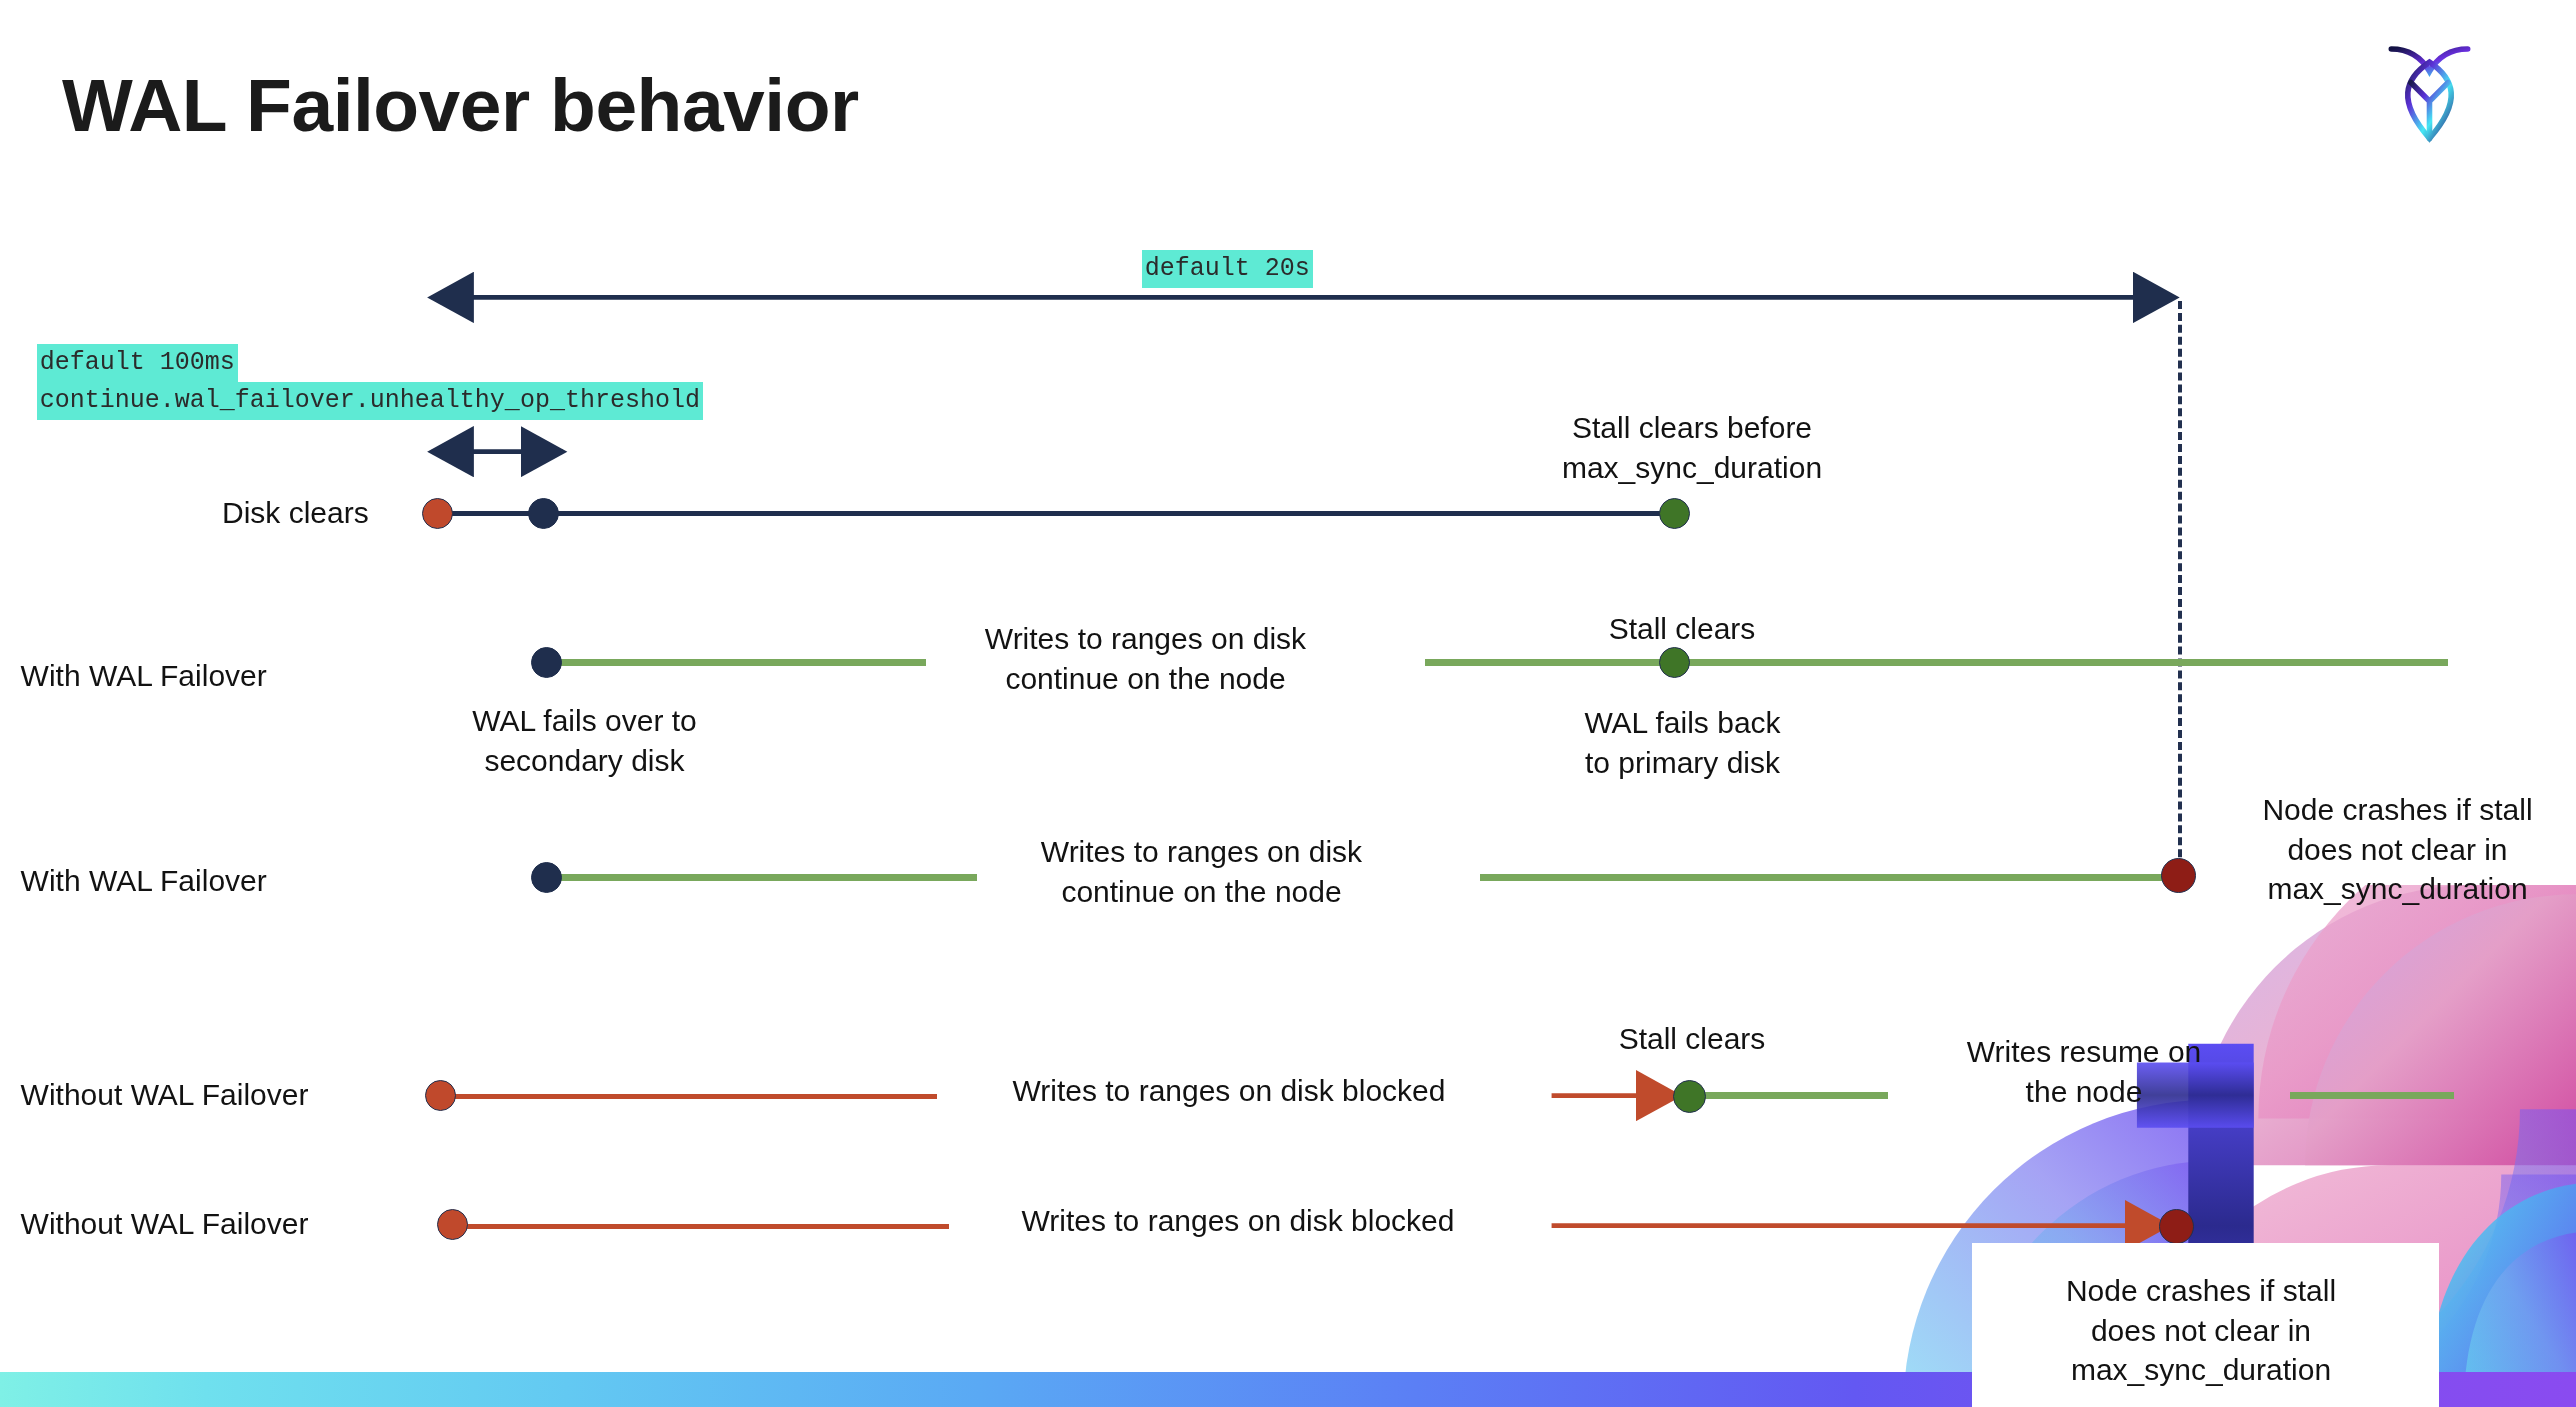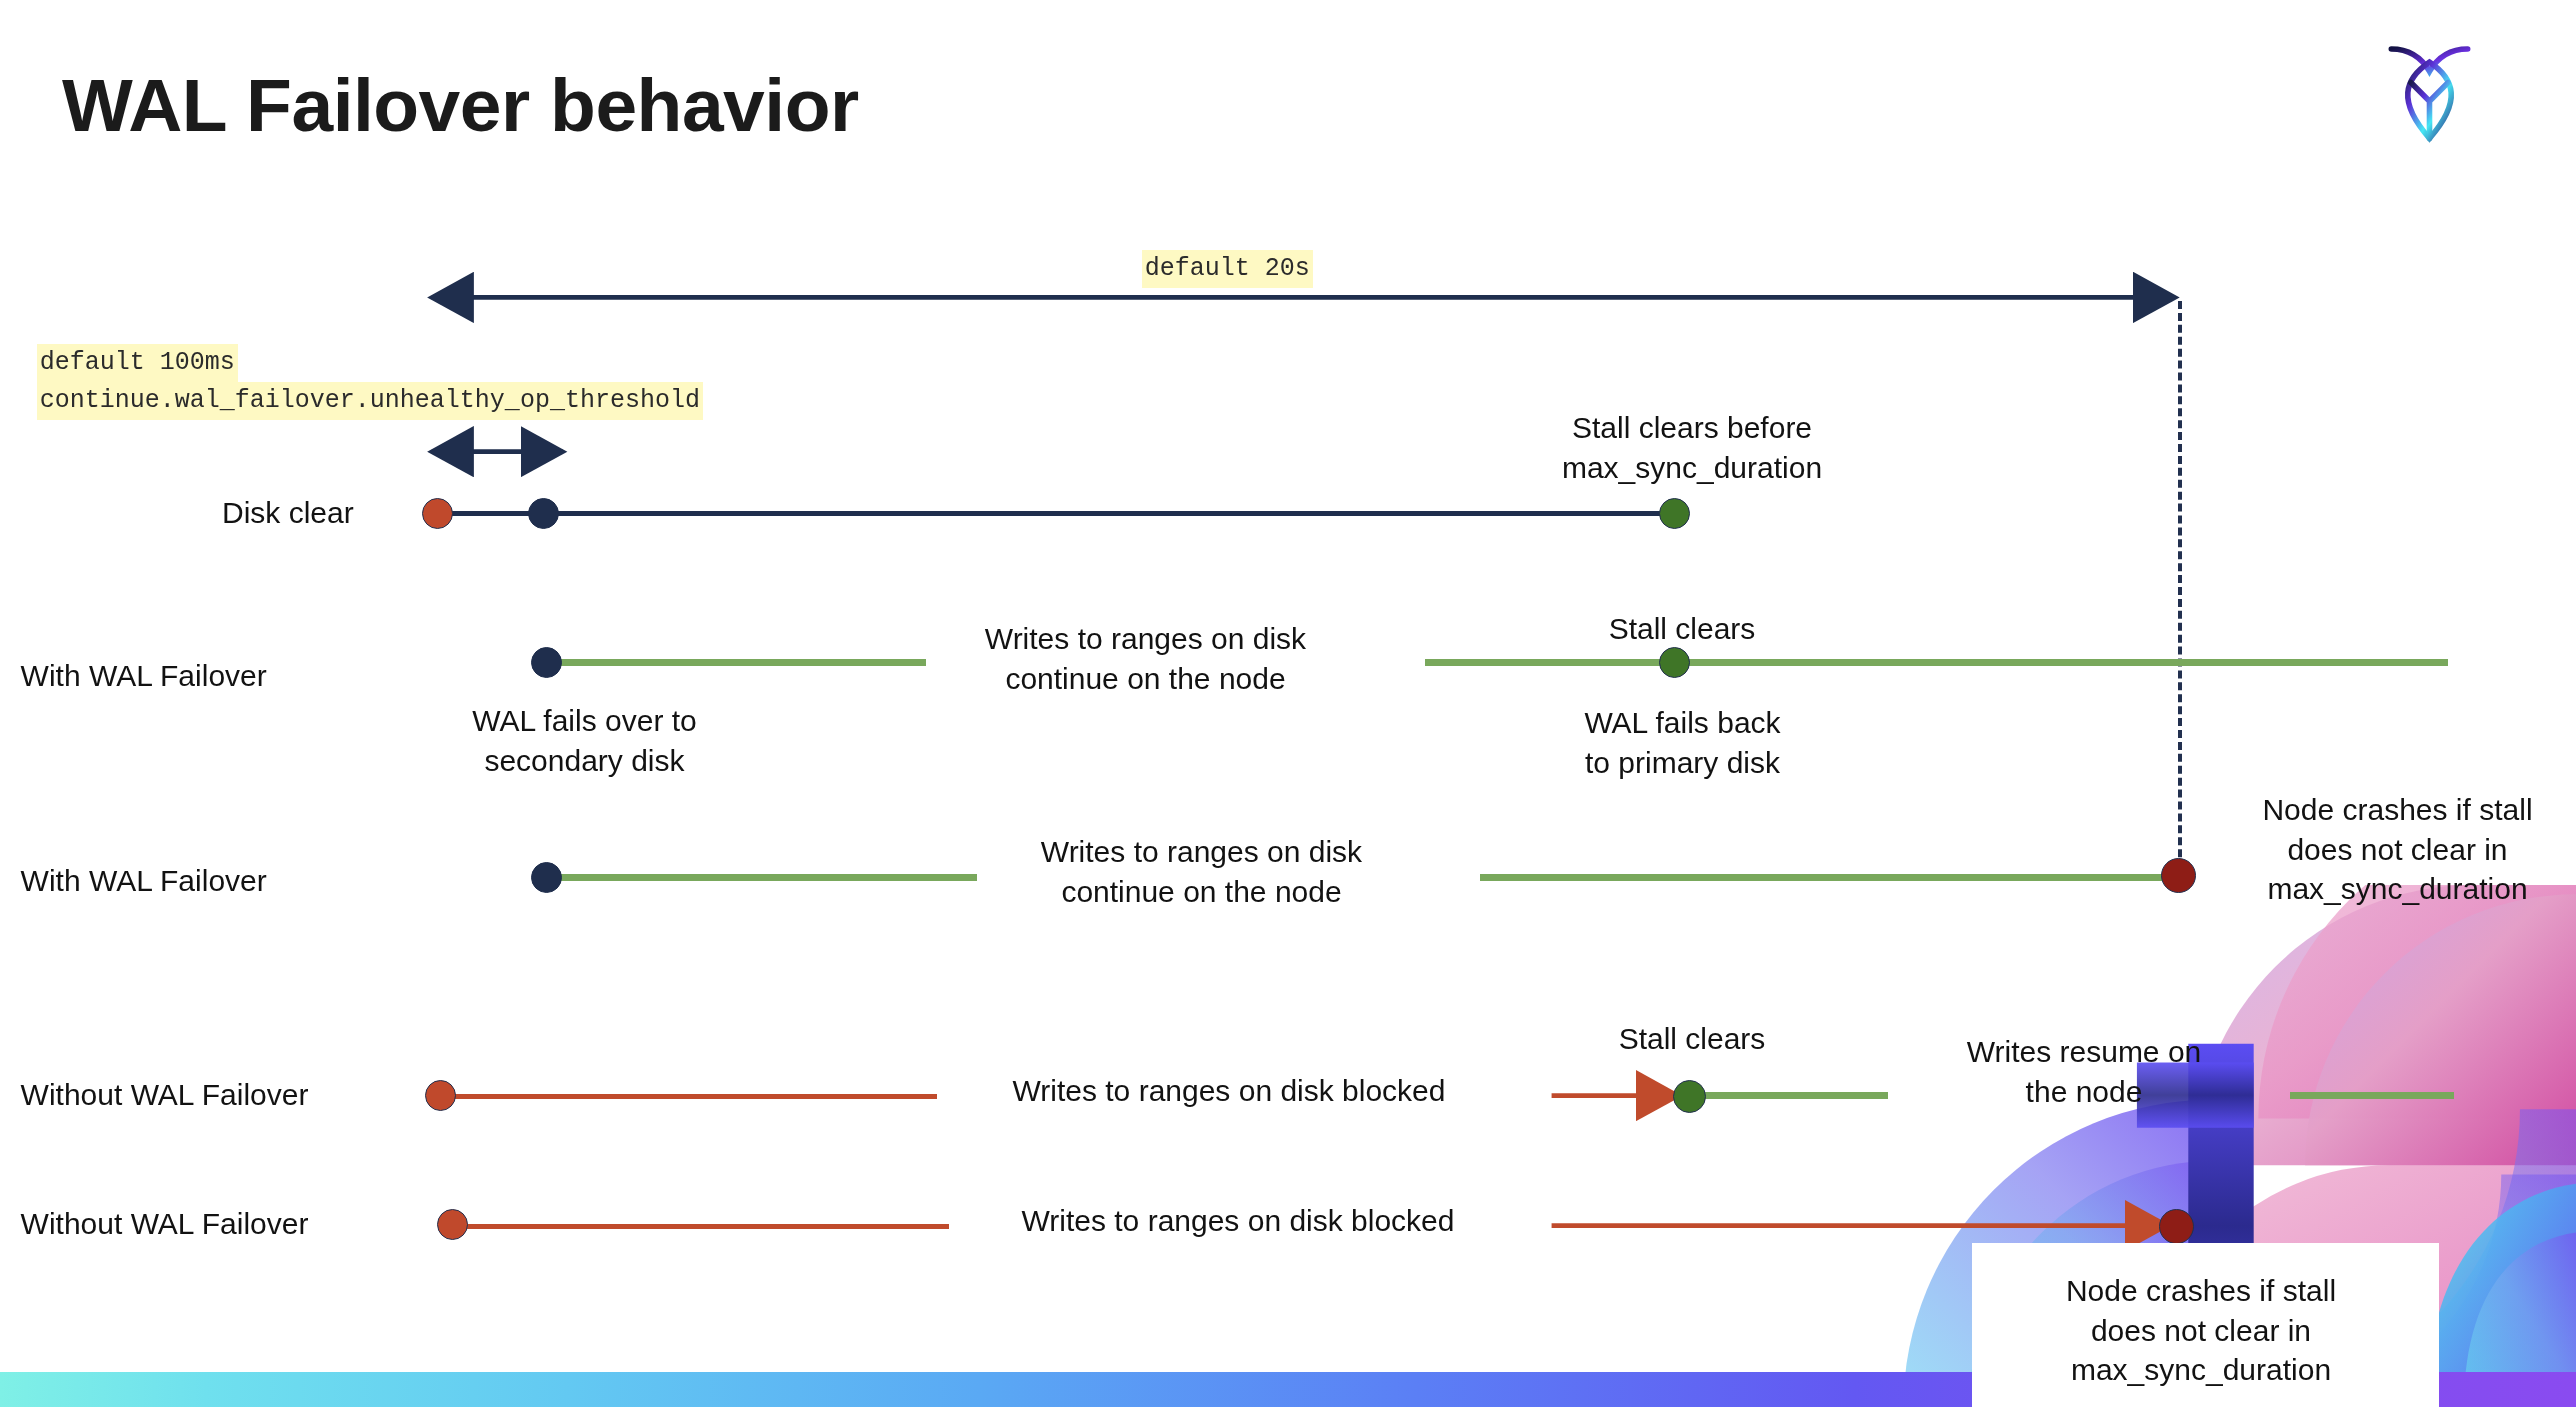--- a/index.html
+++ b/index.html
@@ -68,21 +68,21 @@
   
   .code {
     position: absolute;
     font-family: "Liberation Mono", monospace;
     font-size: 25px;
     line-height: 1.45;
     color: #2b2b2b;
     white-space: nowrap;
   }
   .code span {
-    background: #fef9c3;
+    background: #5eead4;
     padding: 0.9px 2.8px;
     display: inline-block;
   }
 
   
   .note {
     position: absolute;
     font-size: 30px;
     line-height: 1.32;
     color: #121212;
@@ -253,21 +253,21 @@
 
   <line x1="462" y1="483" x2="602" y2="483" stroke="#1f2e4d" stroke-width="5" marker-start="url(#navyArrowStart)" marker-end="url(#navyArrow)"></line>
 
   <line x1="1660" y1="1172" x2="1795" y2="1172" stroke="#c04b2c" stroke-width="5" marker-end="url(#redArrow)"></line>
 
   <line x1="1660" y1="1311" x2="2318" y2="1311" stroke="#c04b2c" stroke-width="5" marker-end="url(#redArrow)"></line>
 </svg>
 
 <div class="dashed-v" style="left:2178px; top:301px; height:580px;"></div>
 
-<div class="row-label" style="left:222px; top:498px;">Disk clear</div>
+<div class="row-label" style="left:222px; top:498px;">Disk clears</div>
 
 <div class="seg navy" style="left:437px; top:511px; width:1236px;"></div>
 
 <div class="dot red" style="left:422px; top:498px; width:31px; height:31px;"></div>
 <div class="dot navy" style="left:528px; top:498px; width:31px; height:31px;"></div>
 <div class="dot green" style="left:1659px; top:498px; width:31px; height:31px;"></div>
 
 <div class="note center" style="left:1524px; top:408px; width:336px;">Stall clears before
 max_sync_duration</div>
 

